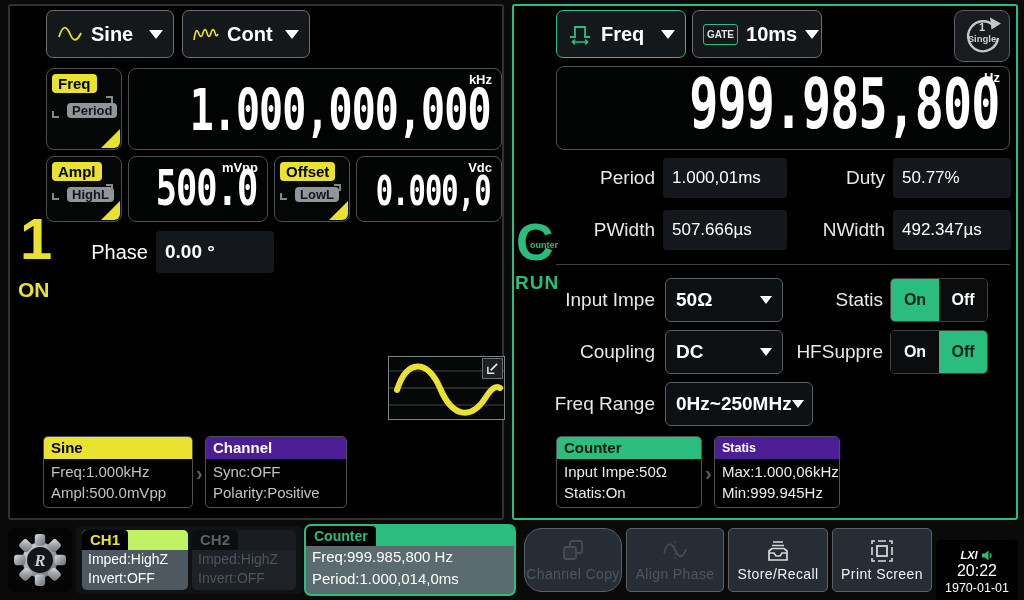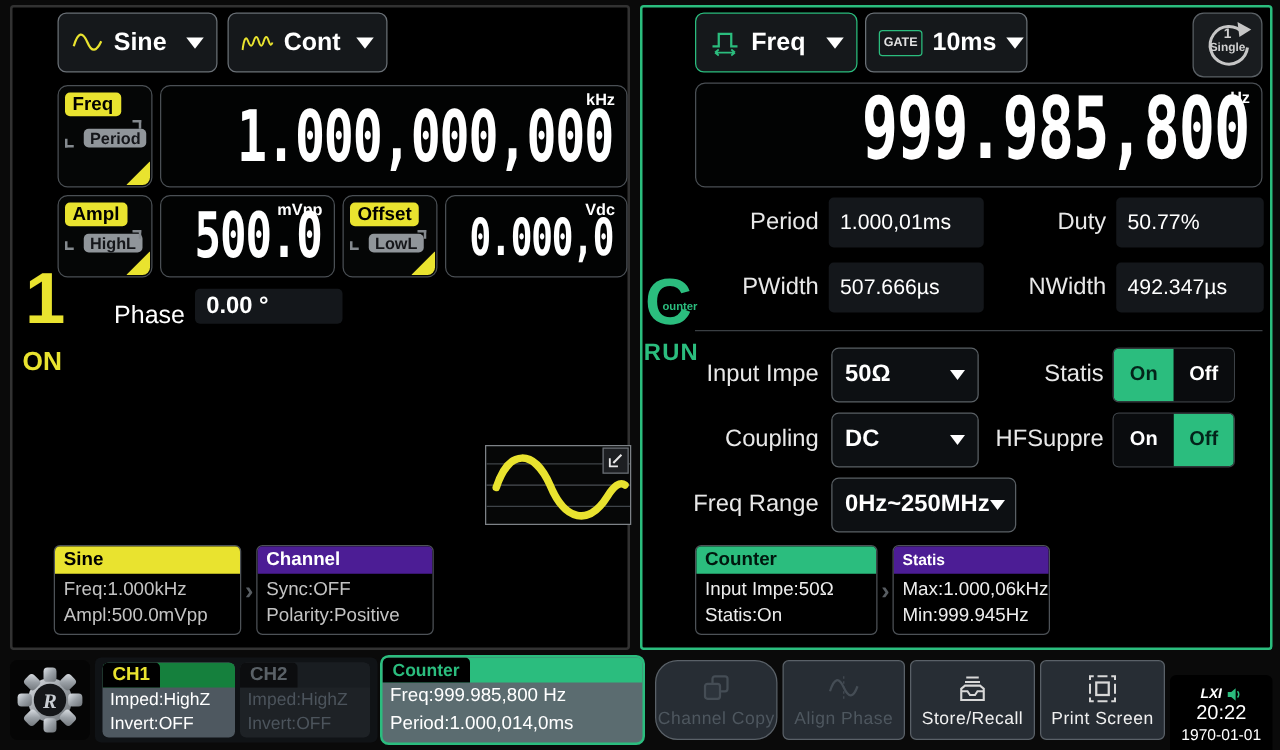--- a/index.html
+++ b/index.html
@@ -76,21 +76,21 @@
 
   
   #bottombar{position:absolute;left:0;top:524px;width:1024px;height:76px;}
   .logo{position:absolute;left:8px;top:4px;width:64px;height:64px;background:#050505;border-radius:6px;display:flex;align-items:center;justify-content:center;cursor:pointer;}
   .chgroup{position:absolute;left:76px;top:2px;width:226px;height:68px;background:#101316;border-radius:5px;}
   .chbox{position:absolute;top:4px;height:60px;border-radius:5px;overflow:hidden;cursor:pointer;}
   .chtabrow{height:20px;}
   .chtab{display:inline-block;height:20px;line-height:20px;padding:0 8px;font-weight:bold;font-size:15px;border-radius:4px 4px 0 0;}
   .chline{padding-left:6px;font-size:14px;line-height:19px;white-space:nowrap;}
   #ch1{left:6px;width:106px;background:#4e5860;}
-  #ch1 .chtabrow{background:#15803d;}
+  #ch1 .chtabrow{background:#bef264;}
   #ch1 .chtab{background:#000;color:var(--yellow);}
   #ch1 .chline{color:#fff;}
   #ch2{left:116px;width:104px;background:#1e2226;}
   #ch2 .chtabrow{background:#191d21;}
   #ch2 .chtab{background:#0c0d0f;color:#5a6167;}
   #ch2 .chline{color:#4c545c;}
   .cntbox{position:absolute;left:304px;top:0px;width:212px;height:72px;border:2px solid var(--green);border-radius:7px;background:#5b6c70;overflow:hidden;cursor:pointer;}
   .cntbox .chtabrow{background:var(--green);}
   .cntbox .chtab{background:#000;color:var(--green);font-size:14px;}
   .cntbox .chline{color:#fff;font-size:15px;line-height:22px;}
@@ -156,21 +156,21 @@
     <span class="brTR"></span>
     <span class="brL" style="top:36px;"></span>
     <span class="tri"></span>
   </div>
   <div class="disp" style="left:346px;top:150px;width:146px;height:66px;">
     <span class="unit">Vdc</span>
     <span class="val" style="font-size:31px;bottom:8px;">0.000,0</span>
   </div>
 
   <div class="flabel" style="left:34px;top:224px;width:104px;font-size:20px;color:#fff;">Phase</div>
-  <div class="vbox bold" style="left:146px;top:225px;width:118px;height:28px;text-align:center;">
+  <div class="vbox bold" style="left:146px;top:225px;width:118px;height:42px;text-align:center;">
     <span>0.00 °</span>
   </div>
 
   <div class="wprev">
     <svg width="115" height="62" viewBox="0 0 115 62">
       <line x1="0" y1="14" x2="115" y2="14" stroke="#3f4449" stroke-width="1"></line>
       <line x1="0" y1="31" x2="115" y2="31" stroke="#4a4f54" stroke-width="1"></line>
       <line x1="0" y1="48" x2="115" y2="48" stroke="#3f4449" stroke-width="1"></line>
       <path d="M8 33 C18 2 38 2 51 31 C63 60 82 64 97 40 C102 32 107 28 111 31" fill="none" stroke="#e9e32f" stroke-width="6" stroke-linecap="round"></path>
     </svg>

